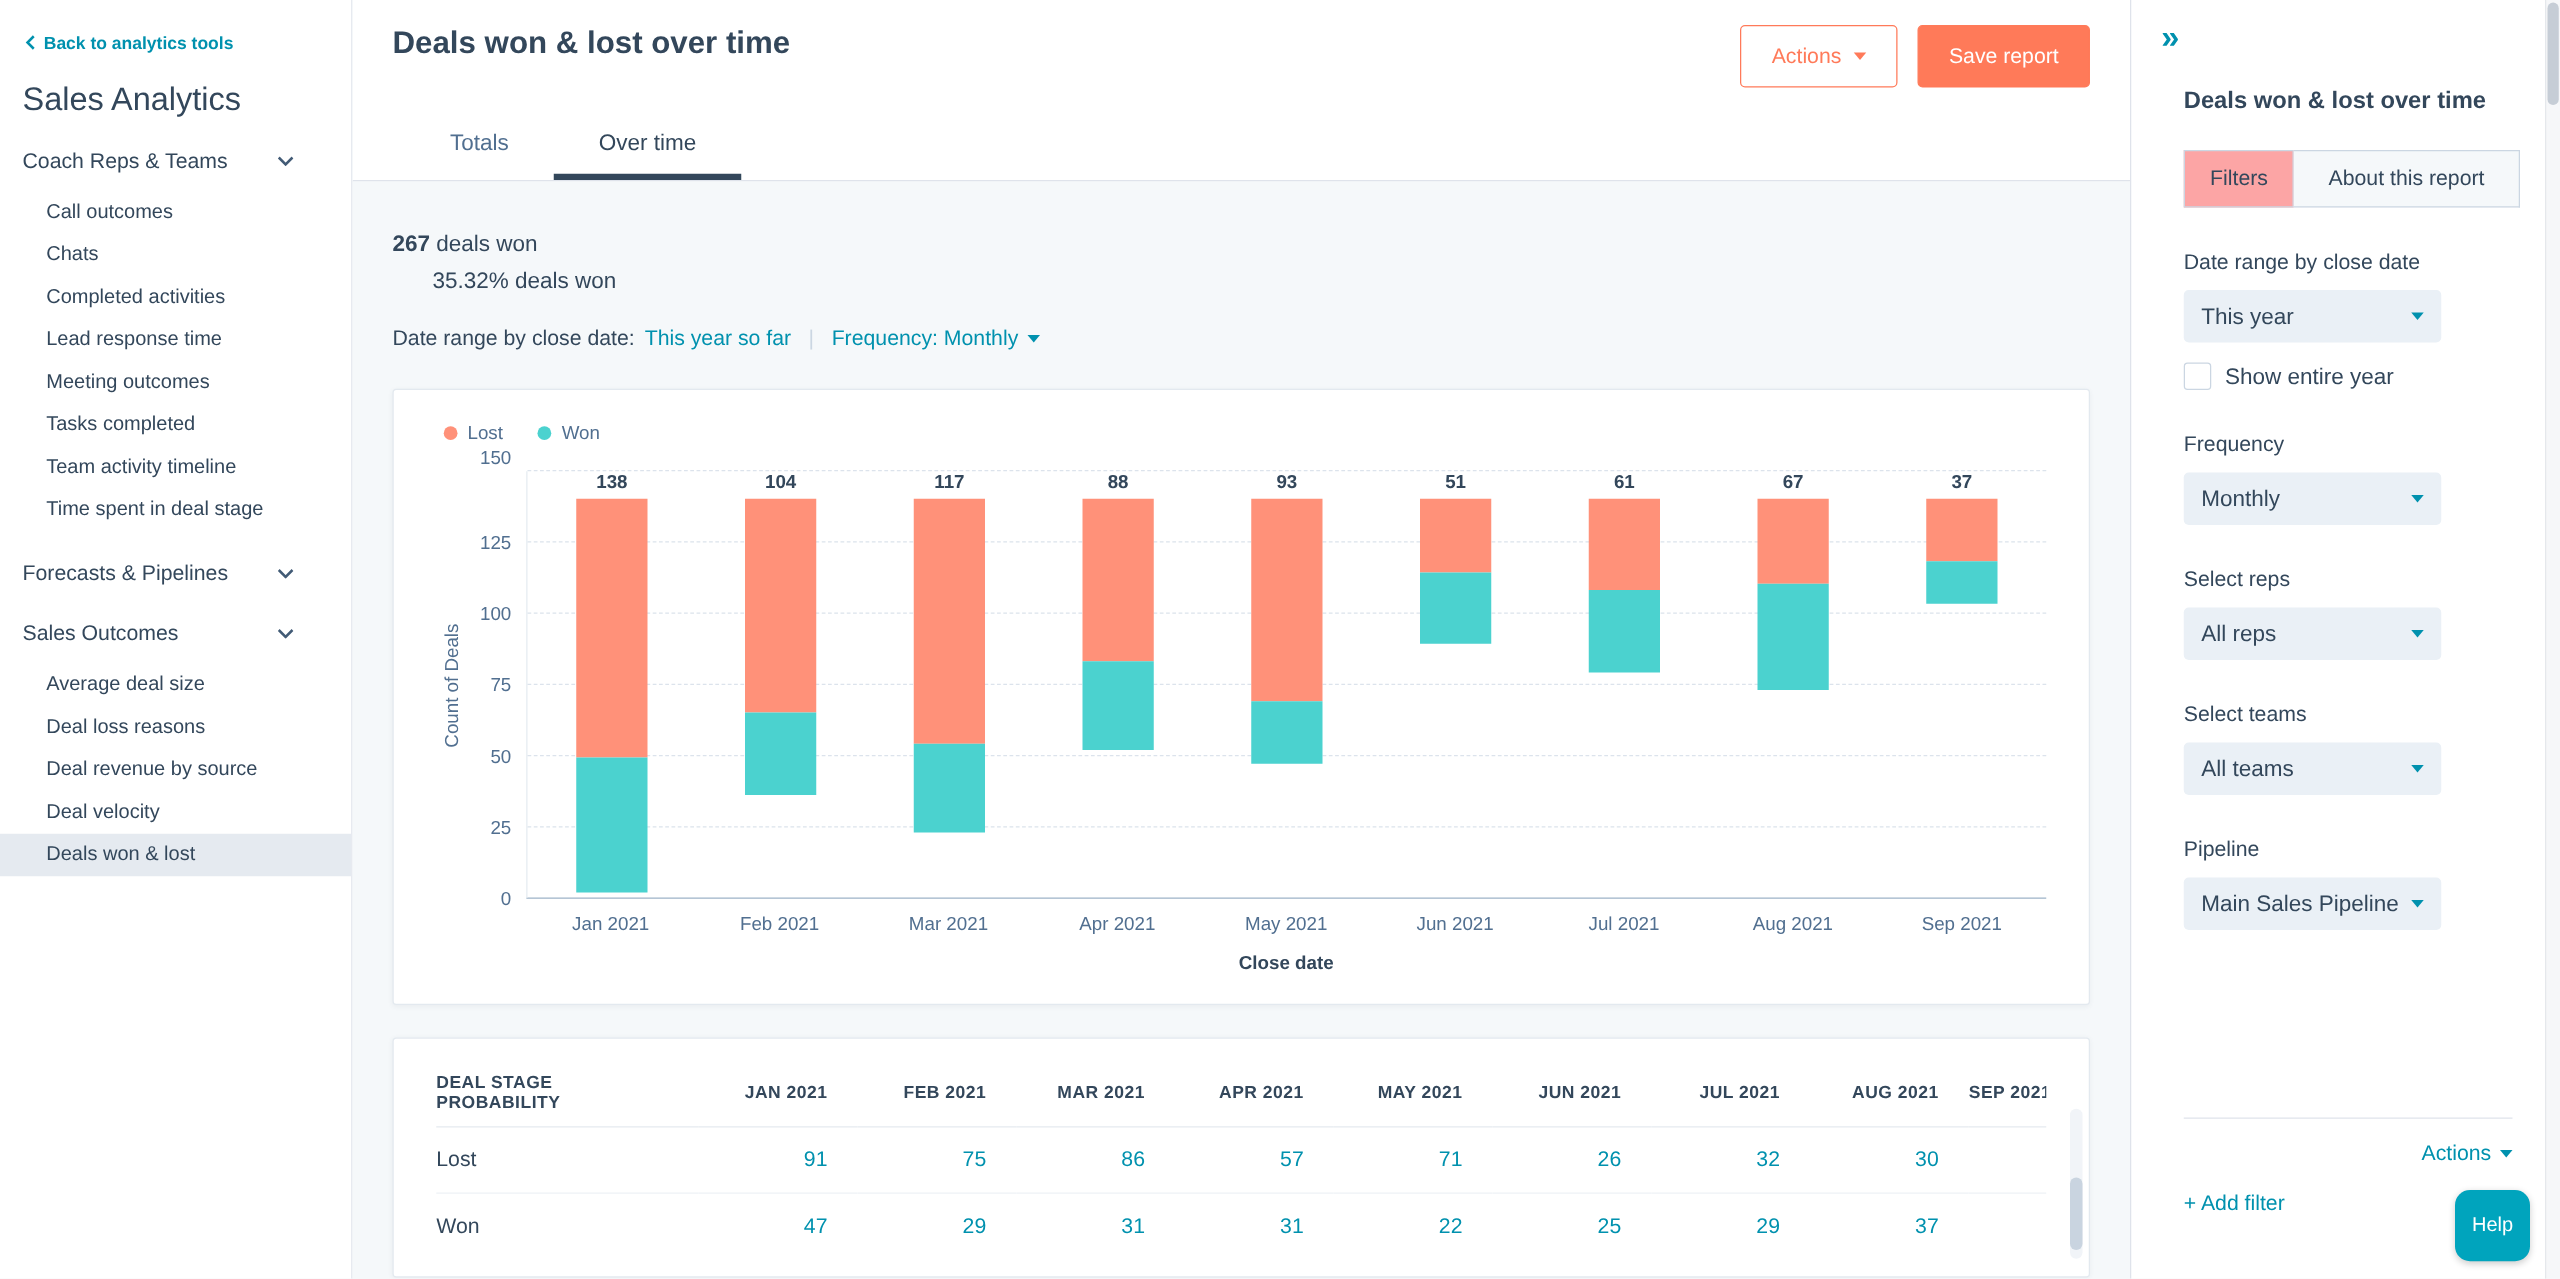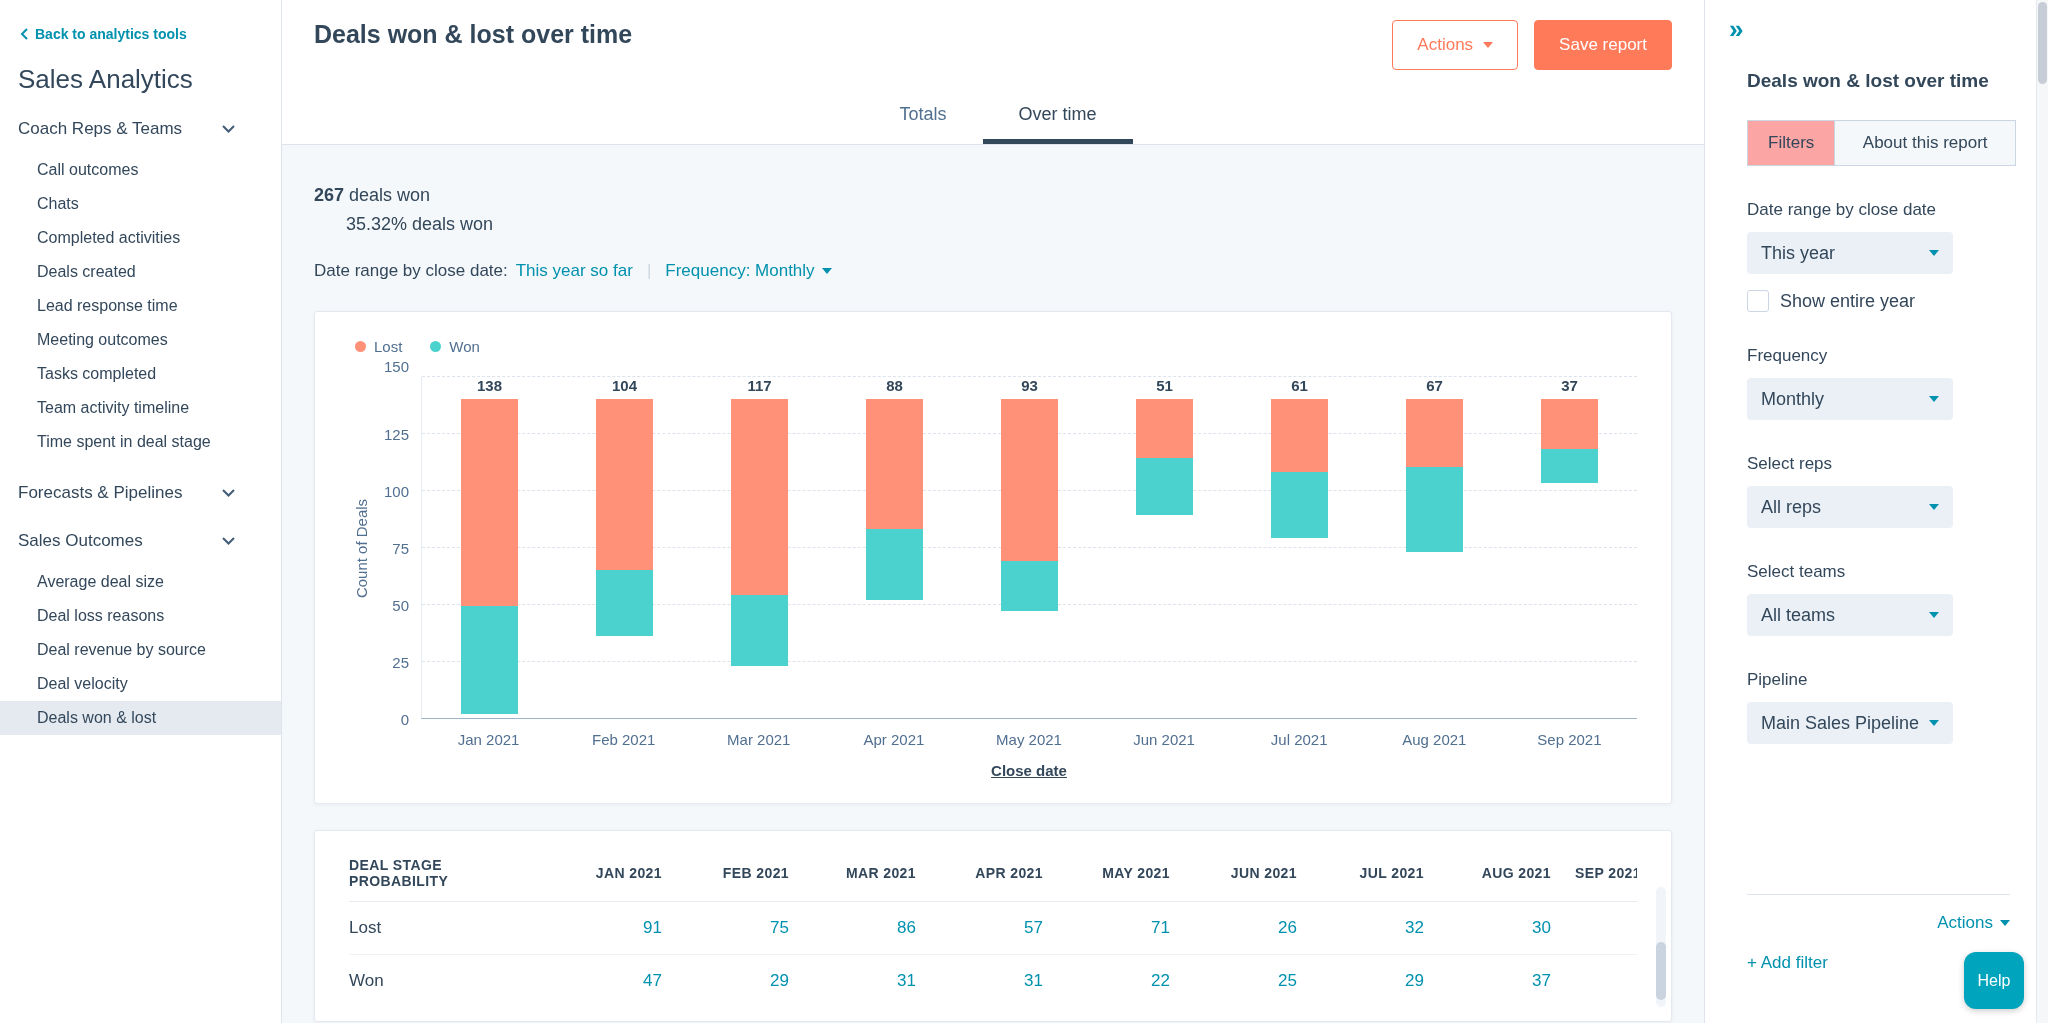--- a/index.html
+++ b/index.html
@@ -18,21 +18,21 @@
   
   .main { flex:1; display:flex; flex-direction:column; background:#f5f8fa; overflow:hidden; }
   .main-header { background:#fff; border-bottom:1px solid #dfe3eb; padding:20px 32px 0 32px; }
   .main-header-row { display:flex; align-items:flex-start; justify-content:space-between; }
   .page-title { font-size:25px; font-weight:600; color:#33475b; }
   .header-buttons { display:flex; gap:16px; }
   .btn { height:50px; border-radius:4px; font-size:17px; font-family:inherit; display:flex; align-items:center; gap:10px; padding:0 24px; cursor:pointer; }
   .btn-secondary { background:#fff; border:1px solid #ff7a59; color:#ff7a59; }
   .btn-primary { background:#ff7a59; border:1px solid #ff7a59; color:#fff; font-weight:500; }
   .caret-orange { width:0; height:0; border-left:5px solid transparent; border-right:5px solid transparent; border-top:6px solid #ff7a59; }
-  .tabs-row { display:flex; margin-top:20px; padding-left:10px;justify-content:center; }
+  .tabs-row { display:flex; margin-top:20px; padding-left:10px; }
   .tab { padding:14px 36px; font-size:18px; color:#516f90; cursor:pointer; border-bottom:5px solid transparent; }
   .tab.active { color:#33475b; font-weight:500; border-bottom-color:#33475b; }
 
   .main-body { padding:0 32px; flex:1; overflow:hidden; }
   .stats { margin-top:40px; }
   .stats-line1 { font-size:18px; color:#33475b; }
   .stats-line1 b { font-weight:700; }
   .stats-line2 { font-size:18px; color:#33475b; margin-top:8px;margin-left:32px; }
   .controls-row { display:flex; align-items:center; margin-top:26px; font-size:17px; }
   .ctrl-label { color:#33475b; margin-right:8px; }
@@ -54,21 +54,21 @@
   .plot-col { flex:1; }
   .plot { position:relative; height:342px; border-bottom:1px solid #9db3c8; border-left:1px solid #e5ebf1; }
   .gridline { position:absolute; left:0; right:0; border-top:1px dashed #dce3ec; }
   .bars { position:absolute; left:0; right:0; top:0; bottom:0; display:flex; }
   .bar-col { flex:1; display:flex; flex-direction:column; align-items:center; justify-content:flex-start; cursor:pointer; }
   .bar-total { font-size:15px; font-weight:700; color:#33475b; margin-bottom:5px; }
   .bar-stack { width:57px; display:flex; flex-direction:column; }
   .bar-seg { width:100%; }
   .xlabels { display:flex; margin-top:12px; }
   .xlabel { flex:1; text-align:center; font-size:15px; color:#516f90; }
-  .x-axis-title { text-align:center; font-size:15px; font-weight:700; color:#33475b; margin-top:14px;text-decoration:underline; }
+  .x-axis-title { text-align:center; font-size:15px; font-weight:700; color:#33475b; margin-top:14px; }
 
   
   .table-card { margin-top:26px; padding:16px 34px 14px 34px; position:relative; }
   table { width:100%; border-collapse:collapse; table-layout:fixed; }
   th, td { white-space:nowrap; overflow:hidden; }
   th { font-size:14px; font-weight:700; color:#33475b; letter-spacing:.4px; text-align:right; padding:10px 24px 12px 0; border-bottom:1px solid #e5eaf0; }
   th.first { text-align:left; width:210px; padding-right:0; }
   th.clip, td.clip { width:62px; text-align:left; padding-right:0; }
   td { font-size:17px; padding:16px 24px 16px 0; }
   td.rowlabel { text-align:left; color:#33475b; }
@@ -119,21 +119,20 @@
     <span>Coach Reps &amp; Teams</span>
     <span class="chev">
       <svg width="13" height="8" viewBox="0 0 13 8">
           <path d="M1 1l5.5 5.5L12 1" stroke="#425b76" stroke-width="2" fill="none"></path>
         </svg>
     </span>
   </div>
   <div class="nav-item">Call outcomes</div>
   <div class="nav-item">Chats</div>
   <div class="nav-item">Completed activities</div>
-  <div class="nav-item">Deals created</div>
   <div class="nav-item">Lead response time</div>
   <div class="nav-item">Meeting outcomes</div>
   <div class="nav-item">Tasks completed</div>
   <div class="nav-item">Team activity timeline</div>
   <div class="nav-item">Time spent in deal stage</div>
 
   <div class="nav-section-header" style="margin-top:10px;gap:12px;">
     <span>Forecasts &amp; Pipelines</span>
     <span class="chev">
       <svg width="13" height="8" viewBox="0 0 13 8">

